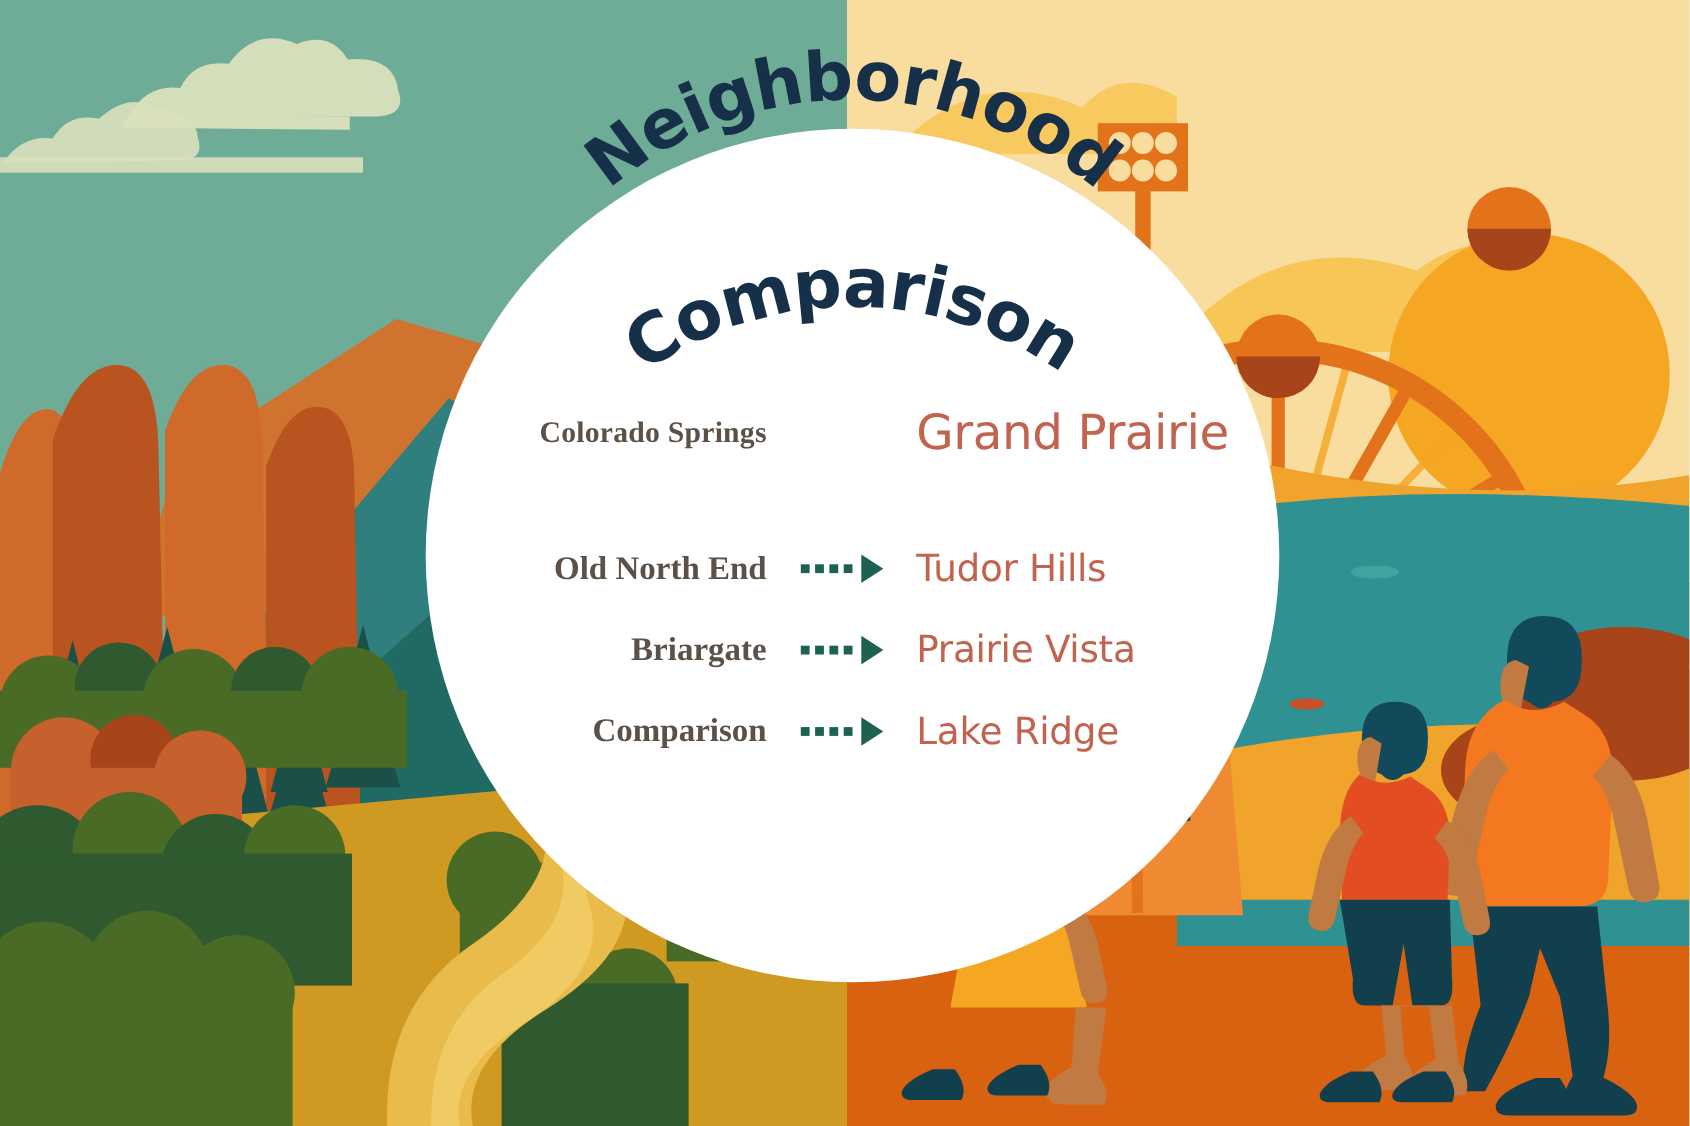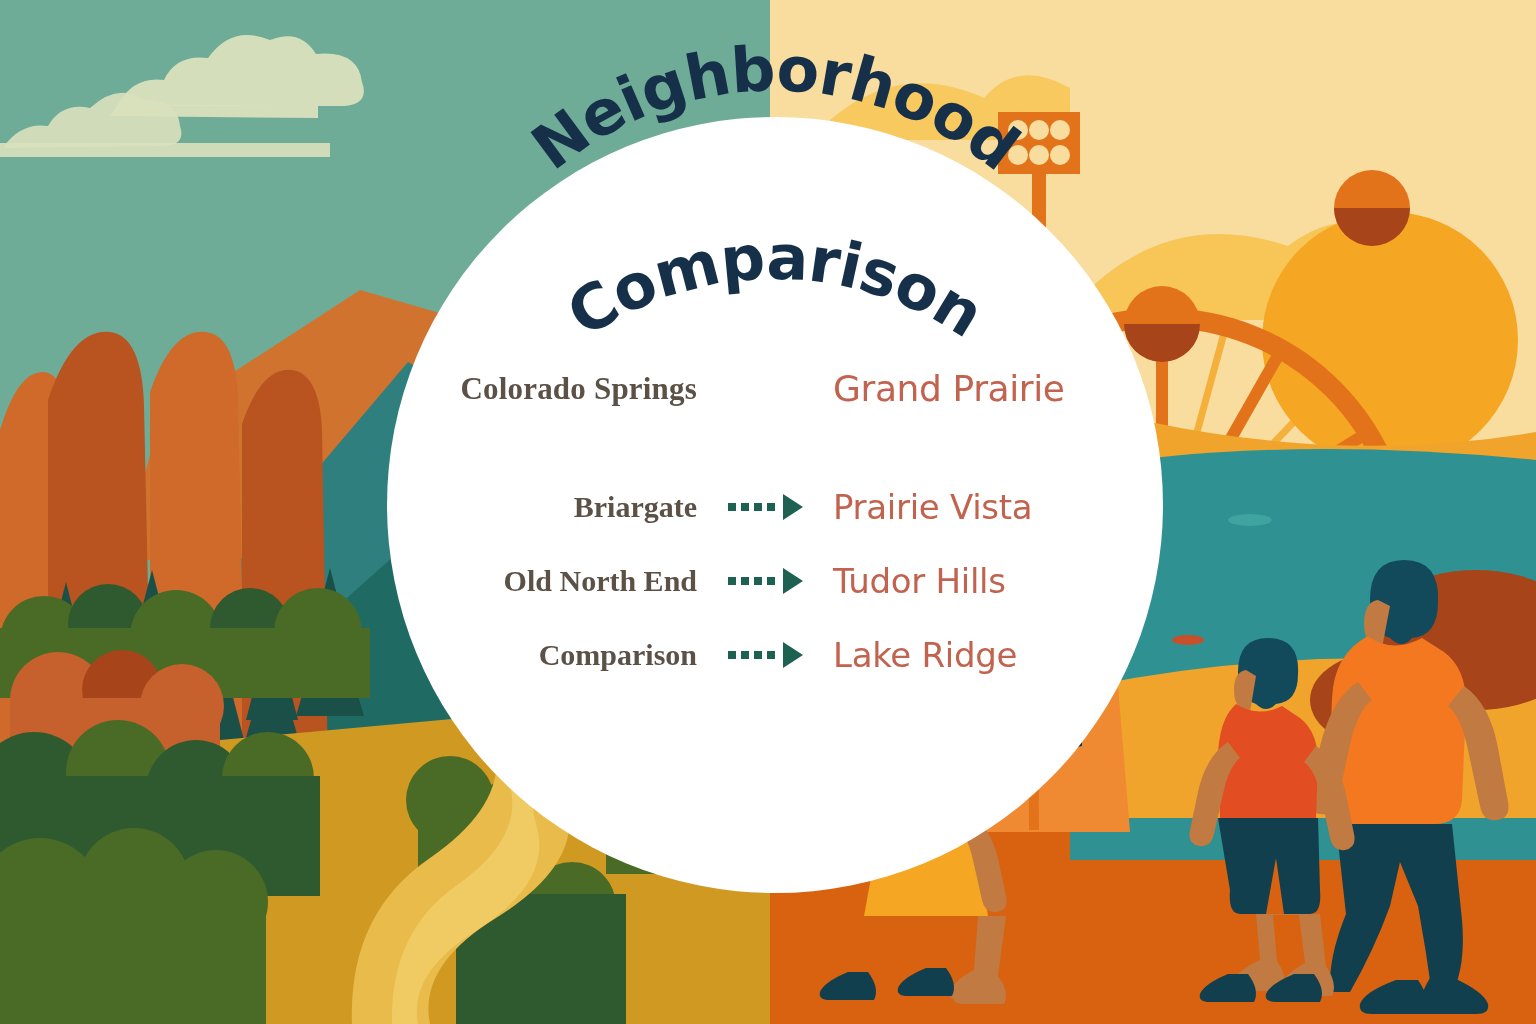--- a/index.html
+++ b/index.html
@@ -27,23 +27,23 @@
   
   #table{position:absolute;left:400px;top:368px;width:750px;}
   .row{display:flex;align-items:center;justify-content:center;}
   .hdr-row{margin-bottom:78px;}
   .data-row{margin-bottom:34px;}
   .col-left{flex:0 0 300px;text-align:right;padding-right:16px;}
   .col-mid{flex:0 0 104px;display:flex;align-items:center;justify-content:center;}
   .col-right{flex:0 0 320px;text-align:left;padding-left:16px;}
 
   .city-left{font-family:"Liberation Serif",serif;font-weight:700;
-    font-size:31px;color:#5c5147;letter-spacing:.2px;white-space:nowrap;}
+    font-size:27px;color:#5c5147;letter-spacing:.2px;white-space:nowrap;}
   .city-right{font-family:"DejaVu Sans",sans-serif;font-weight:400;
-    font-size:36px;color:#c1634e;letter-spacing:-.4px;white-space:nowrap;}
+    font-size:44px;color:#c1634e;letter-spacing:-.4px;white-space:nowrap;}
   .nb-left{font-family:"Liberation Serif",serif;font-weight:700;
     font-size:30px;color:#5c5147;white-space:nowrap;}
   .nb-right{font-family:"DejaVu Sans",sans-serif;font-weight:400;
     font-size:34px;color:#c1634e;letter-spacing:-.3px;white-space:nowrap;}
 
   .arrow{display:flex;align-items:center;gap:5px;}
   .dash{width:8px;height:8px;background:#1d6152;}
   .tip{width:0;height:0;border-top:13px solid transparent;
        border-bottom:13px solid transparent;border-left:20px solid #1d6152;
        margin-left:3px;}
@@ -301,51 +301,51 @@
         <span class="city-left">Colorado Springs</span>
       </div>
       <div class="col-mid"></div>
       <div class="col-right">
         <span class="city-right">Grand Prairie</span>
       </div>
     </div>
 
     <div class="row data-row">
       <div class="col-left">
-        <span class="nb-left">Briargate</span>
+        <span class="nb-left">Old North End</span>
       </div>
       <div class="col-mid">
         <span class="arrow">
           <span class="dash"></span>
           <span class="dash"></span>
           <span class="dash"></span>
           <span class="dash"></span>
           <span class="tip"></span>
         </span>
       </div>
       <div class="col-right">
-        <span class="nb-right">Prairie Vista</span>
+        <span class="nb-right">Tudor Hills</span>
       </div>
     </div>
 
     <div class="row data-row">
       <div class="col-left">
-        <span class="nb-left">Old North End</span>
+        <span class="nb-left">Briargate</span>
       </div>
       <div class="col-mid">
         <span class="arrow">
           <span class="dash"></span>
           <span class="dash"></span>
           <span class="dash"></span>
           <span class="dash"></span>
           <span class="tip"></span>
         </span>
       </div>
       <div class="col-right">
-        <span class="nb-right">Tudor Hills</span>
+        <span class="nb-right">Prairie Vista</span>
       </div>
     </div>
 
     <div class="row data-row">
       <div class="col-left">
         <span class="nb-left">Comparison</span>
       </div>
       <div class="col-mid">
         <span class="arrow">
           <span class="dash"></span>

